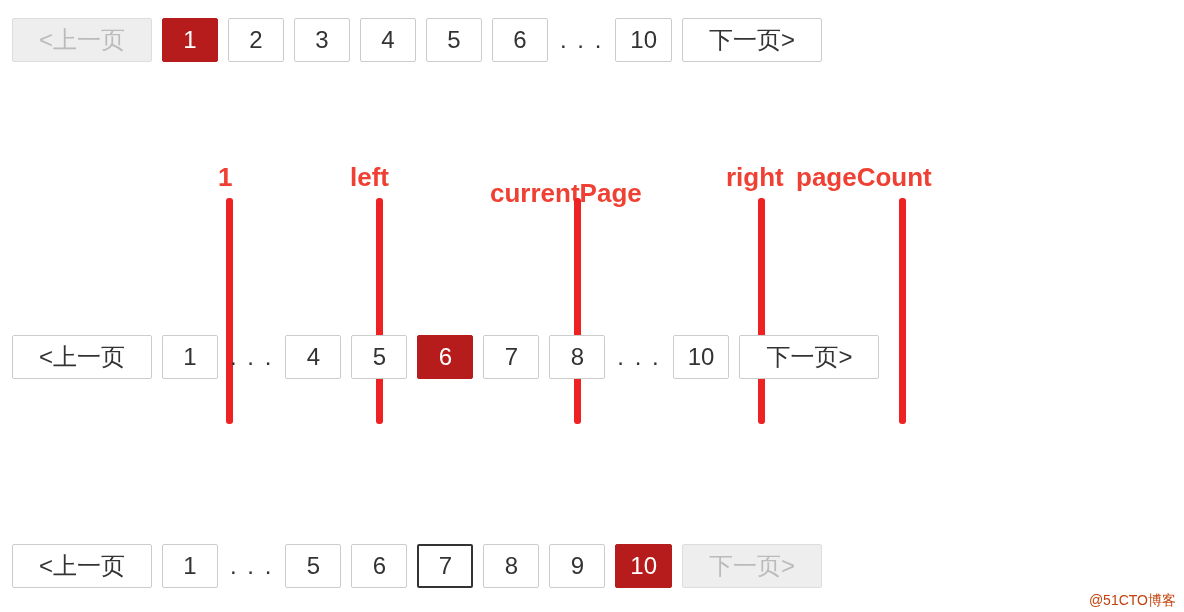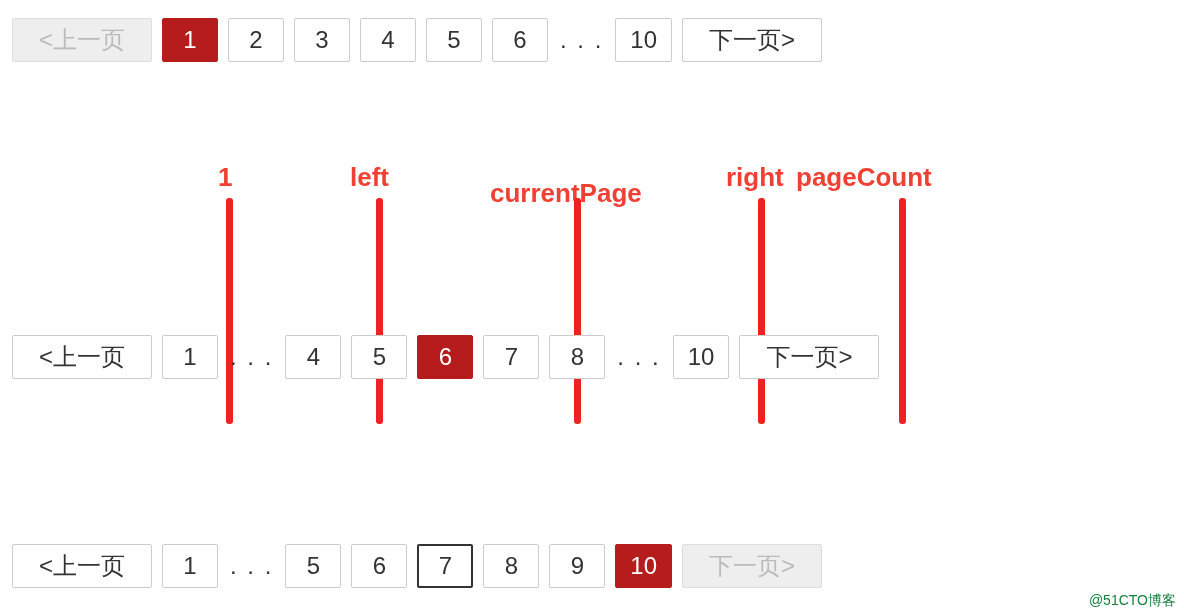--- a/index.html
+++ b/index.html
@@ -57,21 +57,21 @@
   .vline {
     position: absolute;
     width: 7px;
     background: #e22;
     border-radius: 3px;
   }
   .watermark {
     position: absolute;
     bottom: 2px;
     right: 8px;
-    color: #15803d;
+    color: #c2410c;
     font-size: 14px;
   }
 </style>
 </head>
 <body>
 
 <div class="pager-row row1">
   <span class="btn nav disabled">&lt;上一页</span>
   <span class="btn active">1</span>
   <span class="btn">2</span>

